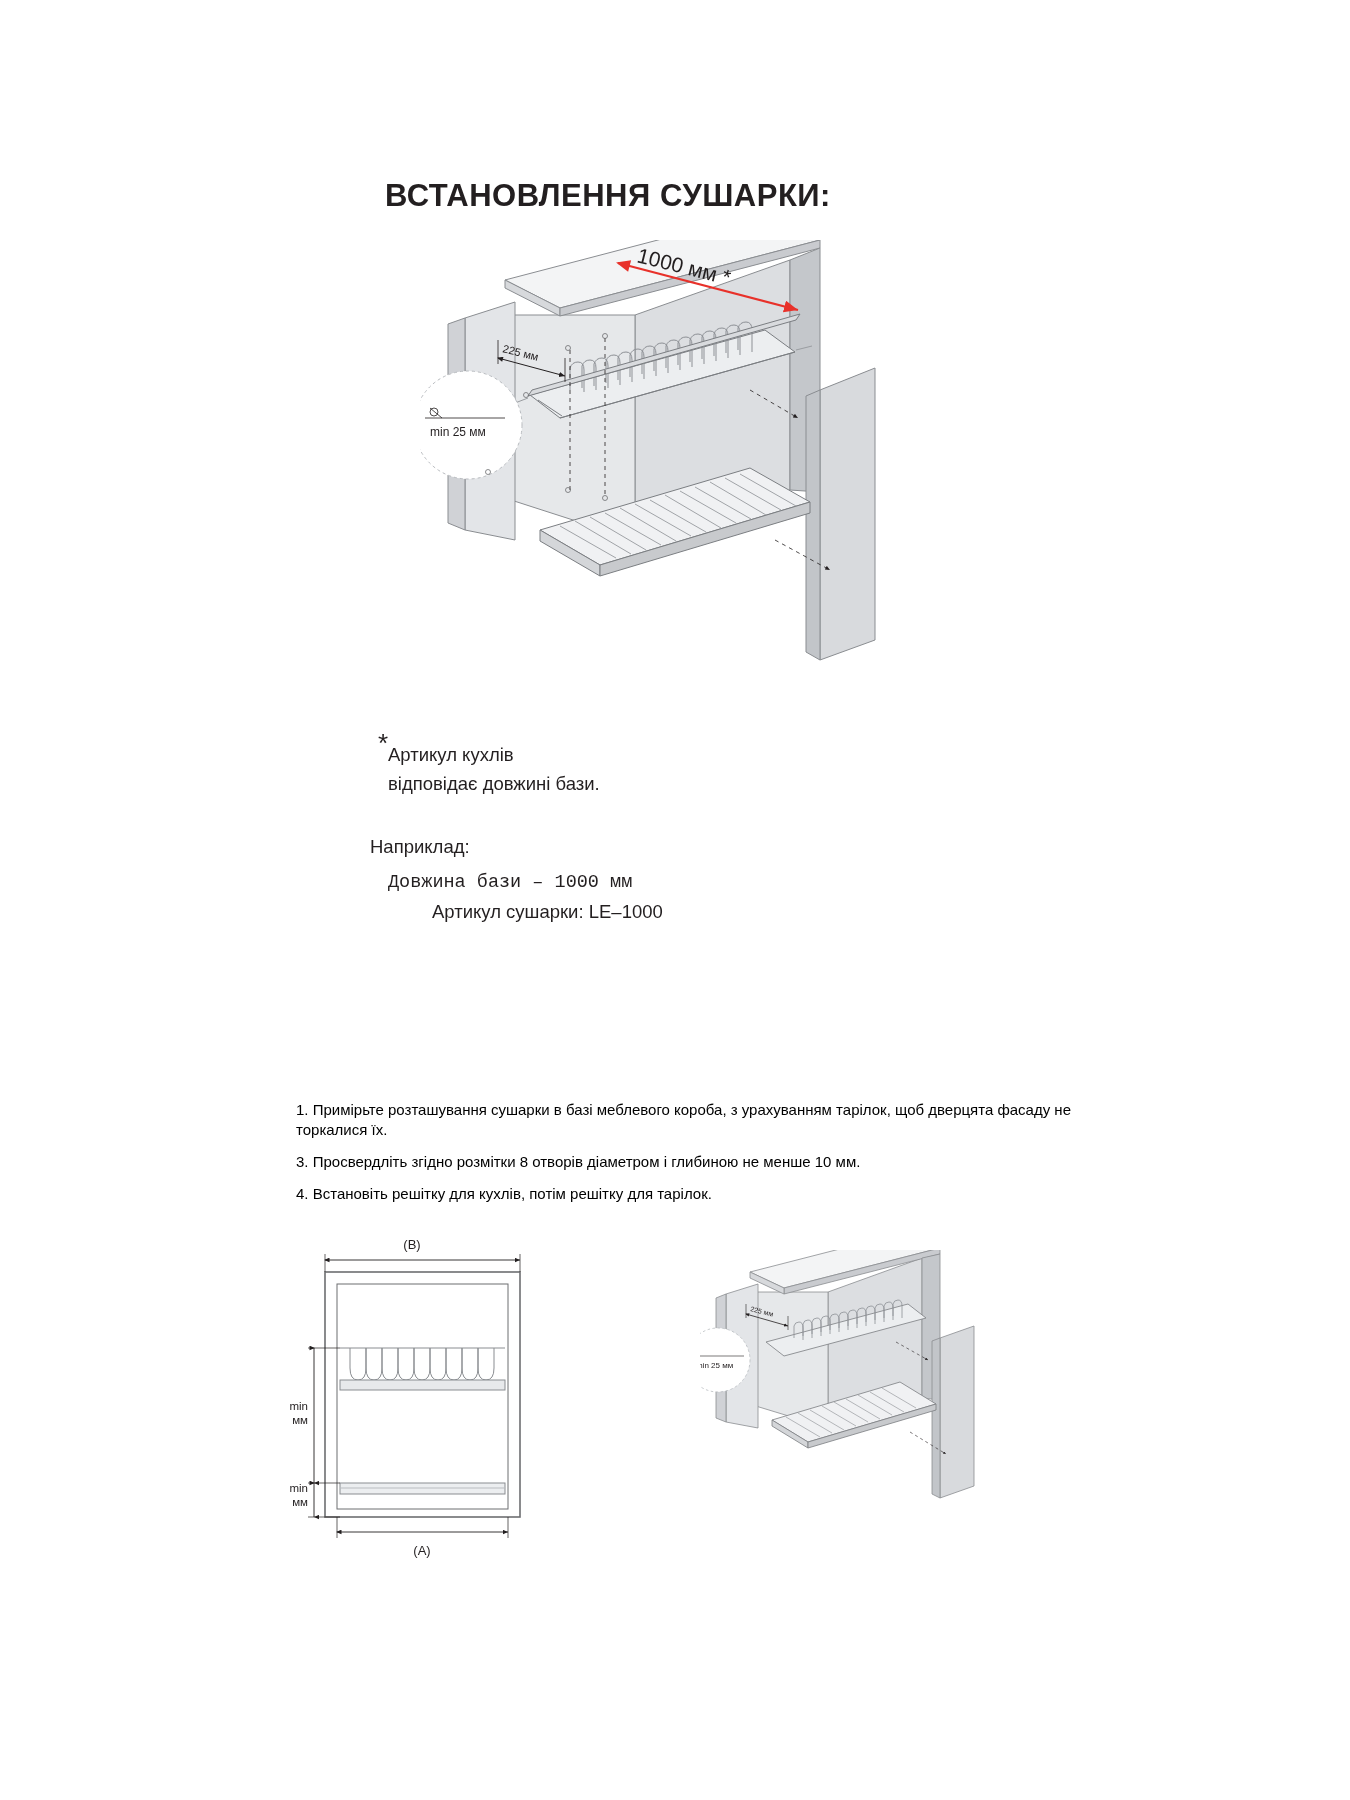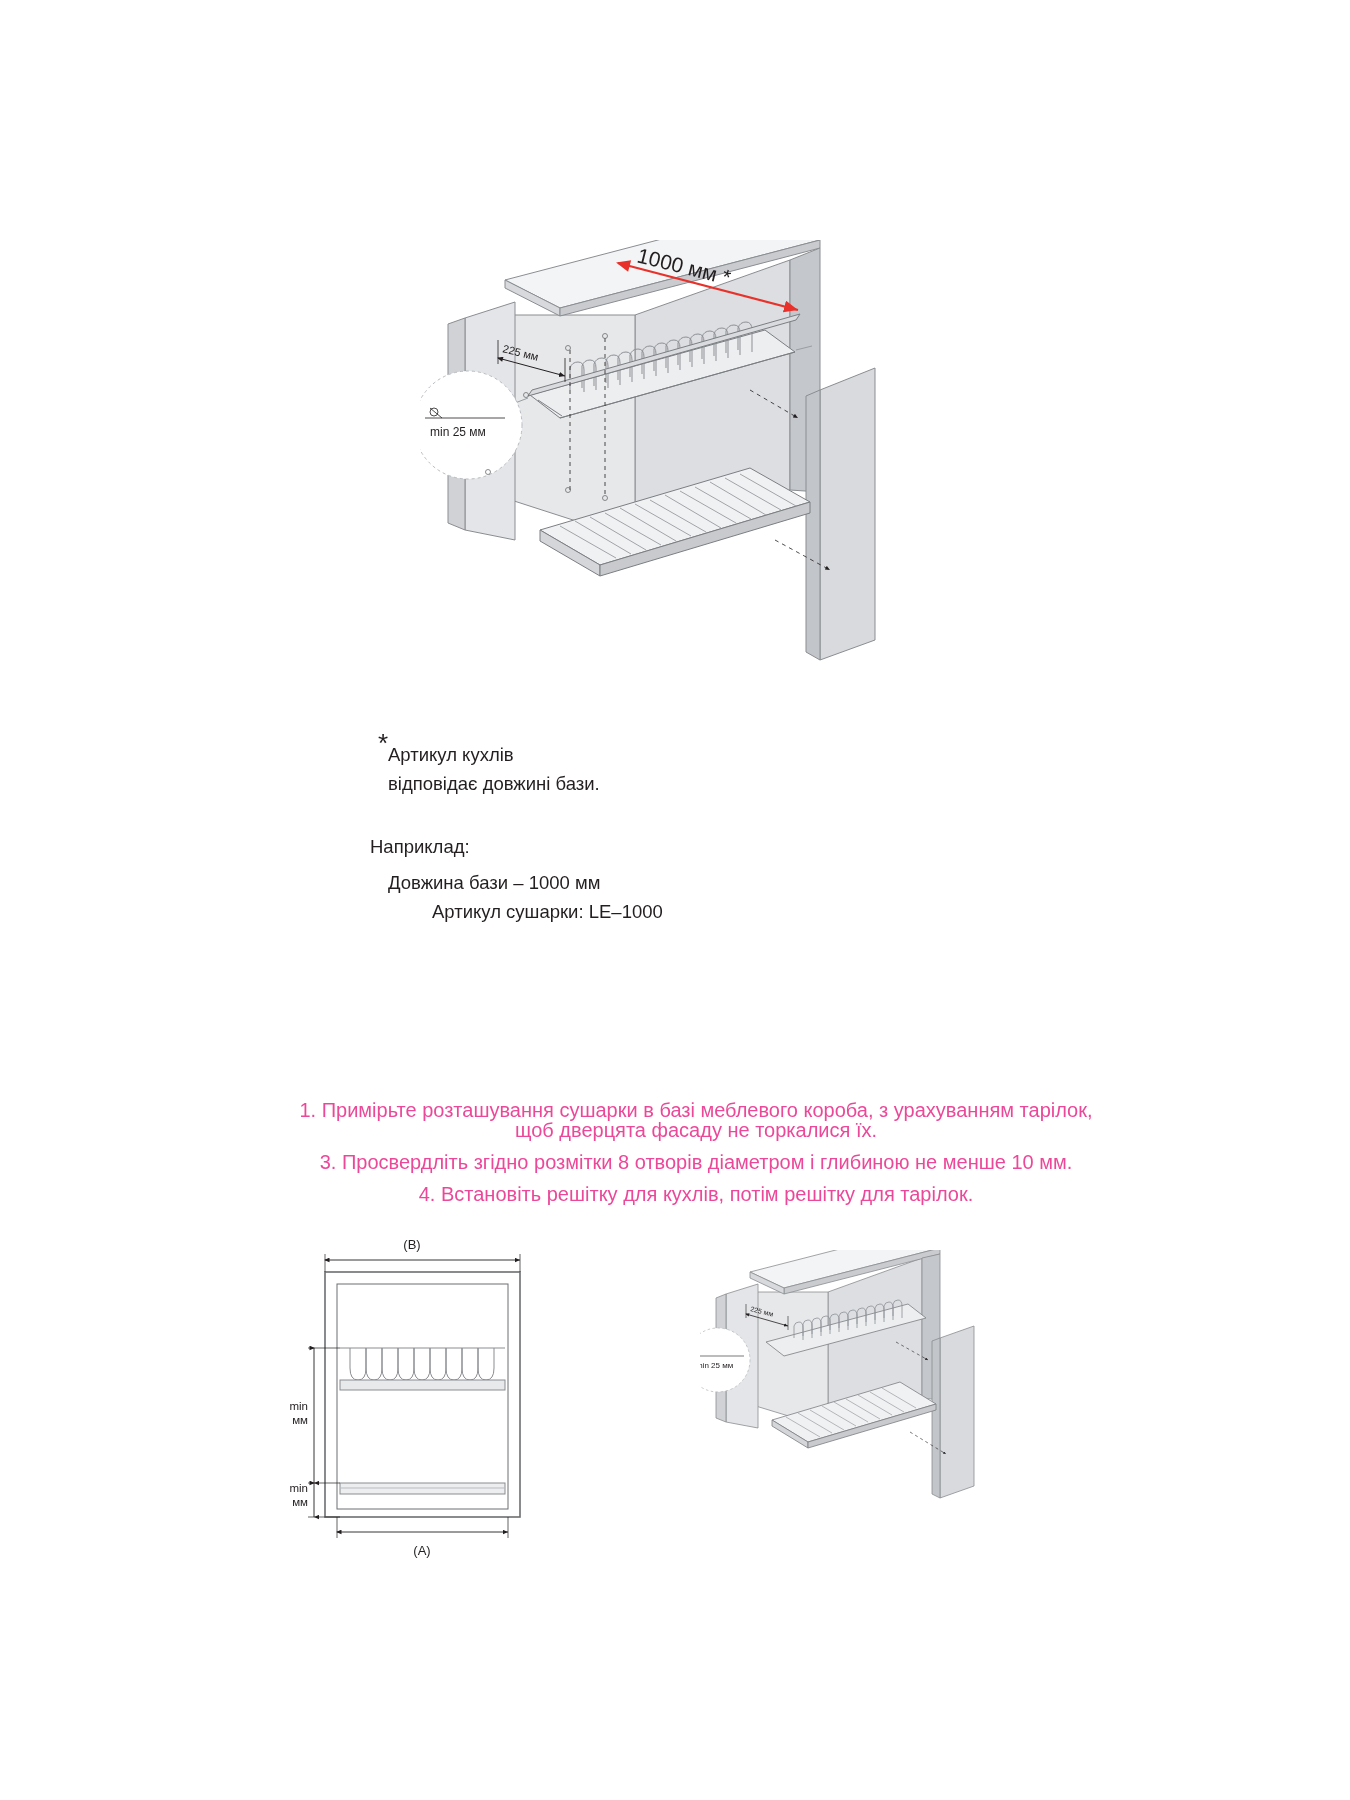--- a/index.html
+++ b/index.html
@@ -55,36 +55,35 @@
   }
   .note-line {
     position: absolute;
     font-size: 18.5px;
     color: #231f20;
     white-space: nowrap;
   }
   .note-l1 { left: 388px; top: 744px; }
   .note-l2 { left: 388px; top: 773px; }
   .note-l3 { left: 370px; top: 836px; }
-  .note-l4 { left: 388px; top: 872px; }
+  .note-l4 { left: 388px; top: 872px; font-family: Liberation Mono, monospace; }
   .note-l5 { left: 388px; top: 901px; margin-left: 44px; }
 
   
   .steps {
     position: absolute;
     left: 296px;
     top: 1100px;
     width: 800px;
   }
   .step {
-    font-size: 20px;
+    font-size: 15px;
     line-height: 20px;
-    color: #ec4899;
+    color: #000000;
     margin-bottom: 12px;
-    text-align: center;
   }
   .step:last-child { margin-bottom: 0; }
 
   
   .tech-drawing {
     position: absolute;
     left: 290px;
     top: 1240px;
     width: 300px;
     height: 330px;
@@ -116,20 +115,21 @@
   .svg-dim-text {
     font-family: "Liberation Sans", sans-serif;
     fill: #231f20;
   }
 </style>
 </head>
 <body>
 
 <div class="page">
 
+  <div class="title">ВСТАНОВЛЕННЯ СУШАРКИ:</div>
 
   <div class="main-illustration">
     <svg width="560" height="470" viewBox="0 0 560 470" xmlns="http://www.w3.org/2000/svg">
       <defs>
         <marker id="arrR" markerWidth="8" markerHeight="8" refX="7" refY="3" orient="auto">
           <path d="M0,0 L7,3 L0,6 z" fill="#e8312a"></path>
         </marker>
         <marker id="arrL" markerWidth="8" markerHeight="8" refX="1" refY="3" orient="auto">
           <path d="M7,0 L0,3 L7,6 z" fill="#e8312a"></path>
         </marker>

